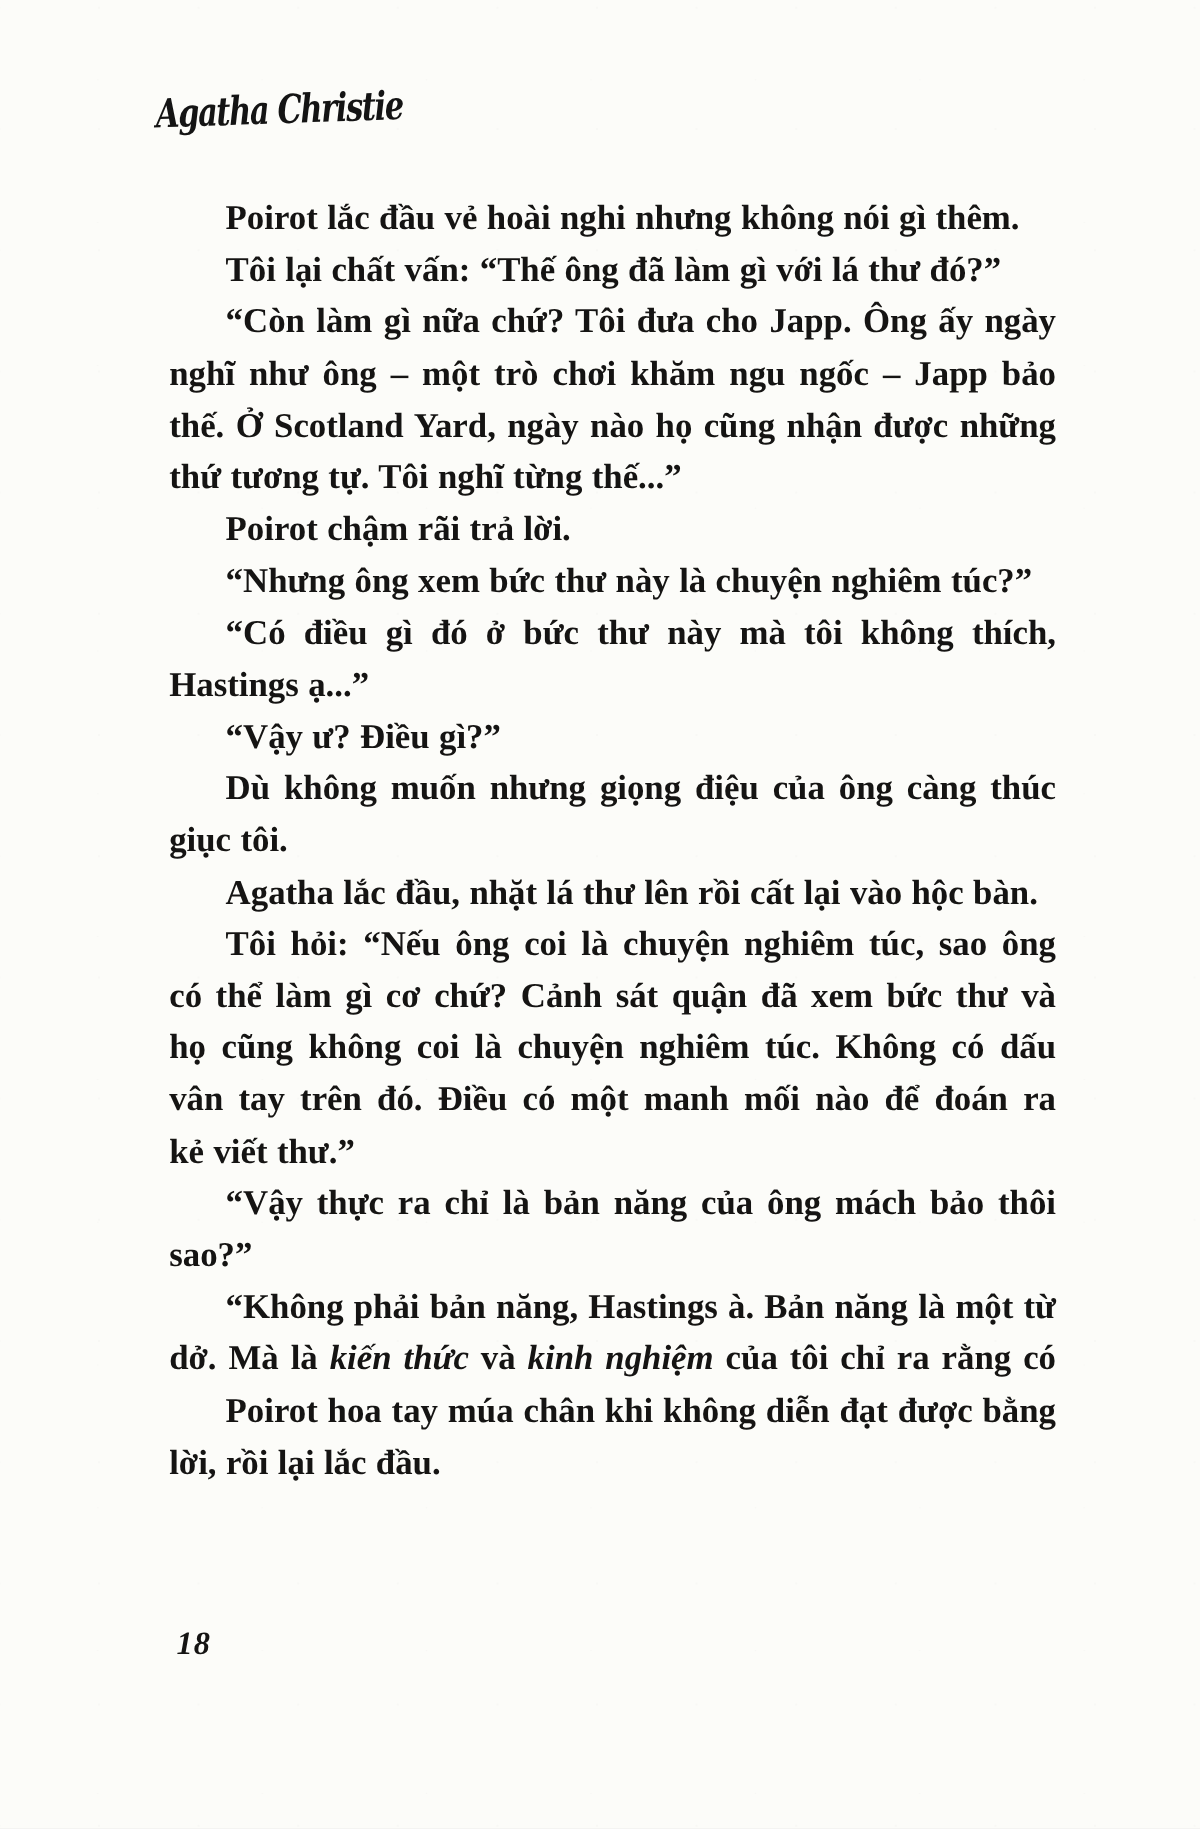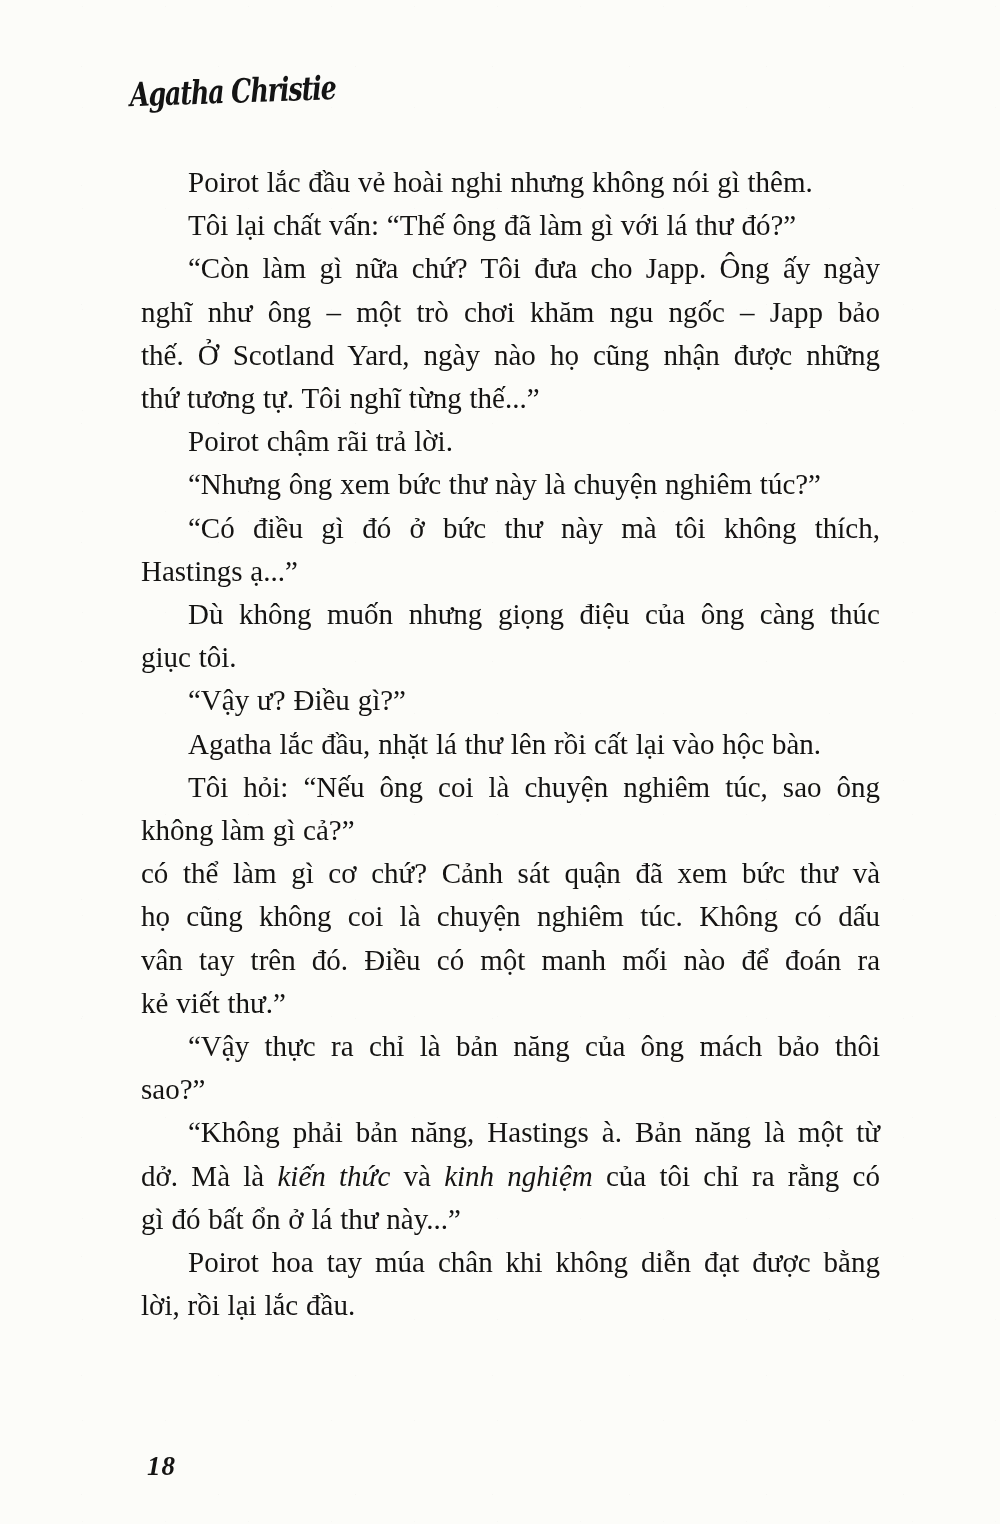--- a/index.html
+++ b/index.html
@@ -15,27 +15,27 @@
     background-position:13px 7px, 41px 57px;
     overflow:hidden;
     font-family:"Liberation Serif","DejaVu Serif",serif;
     color:#151413;
   }
   .signature{position:absolute;left:128px;top:58px;width:240px;height:74px;}
   .text-block{
     position:absolute;left:141px;top:161px;width:739px;
     font-size:29px;line-height:43.2px;
   }
-  .para{margin:0;padding:0;}
+  .para{margin:0;padding:0;font-weight:bold;}
   .line{text-align:justify;text-align-last:justify;word-spacing:0.02em;}
   .line.last{text-align-last:left;}
   .line.first{text-indent:47px;}
   .it{font-style:italic;}
   .pagenum{
-    position:absolute;left:147px;top:1451px;
+    position:absolute;left:147px;top:1354px;
     font-size:27px;font-style:italic;font-weight:700;letter-spacing:1px;
   }
 </style>
 </head>
 <body>
 
 <div class="page">
 
   <svg class="signature" viewBox="0 0 240 74" xmlns="http://www.w3.org/2000/svg" aria-hidden="true">
     <text x="2" y="48" font-family="&quot;DejaVu Serif&quot;,&quot;Liberation Serif&quot;,serif" font-style="italic" font-weight="bold" font-size="33" letter-spacing="-1.5" textLength="206" lengthAdjust="spacingAndGlyphs" transform="rotate(-2 10 44)" fill="#141414">Agatha Christie</text>
@@ -58,47 +58,45 @@
         <div class="line first last"><span>Poirot chậm rãi trả lời.</span></div>
       </div>
       <div class="para">
         <div class="line first last"><span>“Nhưng ông xem bức thư này là chuyện nghiêm túc?”</span></div>
       </div>
       <div class="para">
         <div class="line first"><span>“Có điều gì đó ở bức thư này mà tôi không thích,</span></div>
         <div class="line last"><span>Hastings ạ...”</span></div>
       </div>
       <div class="para">
+        <div class="line first last"><span>“Vậy ư? Điều gì?”</span></div>
+      </div>
+      <div class="para">
         <div class="line first"><span>Dù không muốn nhưng giọng điệu của ông càng thúc</span></div>
         <div class="line last"><span>giục tôi.</span></div>
-      </div>
-      <div class="para">
-        <div class="line first last"><span>“Vậy ư? Điều gì?”</span></div>
       </div>
       <div class="para">
         <div class="line first last"><span>Agatha lắc đầu, nhặt lá thư lên rồi cất lại vào hộc bàn.</span></div>
       </div>
       <div class="para">
         <div class="line first"><span>Tôi hỏi: “Nếu ông coi là chuyện nghiêm túc, sao ông</span></div>
-        <div class="line last"><span>không làm gì cả?”</span></div>
       </div>
       <div class="para">
         <div class="line"><span>có thể làm gì cơ chứ? Cảnh sát quận đã xem bức thư và</span></div>
         <div class="line"><span>họ cũng không coi là chuyện nghiêm túc. Không có dấu</span></div>
         <div class="line"><span>vân tay trên đó. Điều có một manh mối nào để đoán ra</span></div>
         <div class="line last"><span>kẻ viết thư.”</span></div>
       </div>
       <div class="para">
         <div class="line first"><span>“Vậy thực ra chỉ là bản năng của ông mách bảo thôi</span></div>
         <div class="line last"><span>sao?”</span></div>
       </div>
       <div class="para">
         <div class="line first"><span>“Không phải bản năng, Hastings à. Bản năng là một từ</span></div>
         <div class="line"><span>dở. Mà là </span><span class="it">kiến thức</span><span> và </span><span class="it">kinh nghiệm</span><span> của tôi chỉ ra rằng có</span></div>
-        <div class="line last"><span>gì đó bất ổn ở lá thư này...”</span></div>
       </div>
       <div class="para">
         <div class="line first"><span>Poirot hoa tay múa chân khi không diễn đạt được bằng</span></div>
         <div class="line last"><span>lời, rồi lại lắc đầu.</span></div>
       </div>
     </div>
 
   <div class="pagenum">18</div>
 
 </div>

